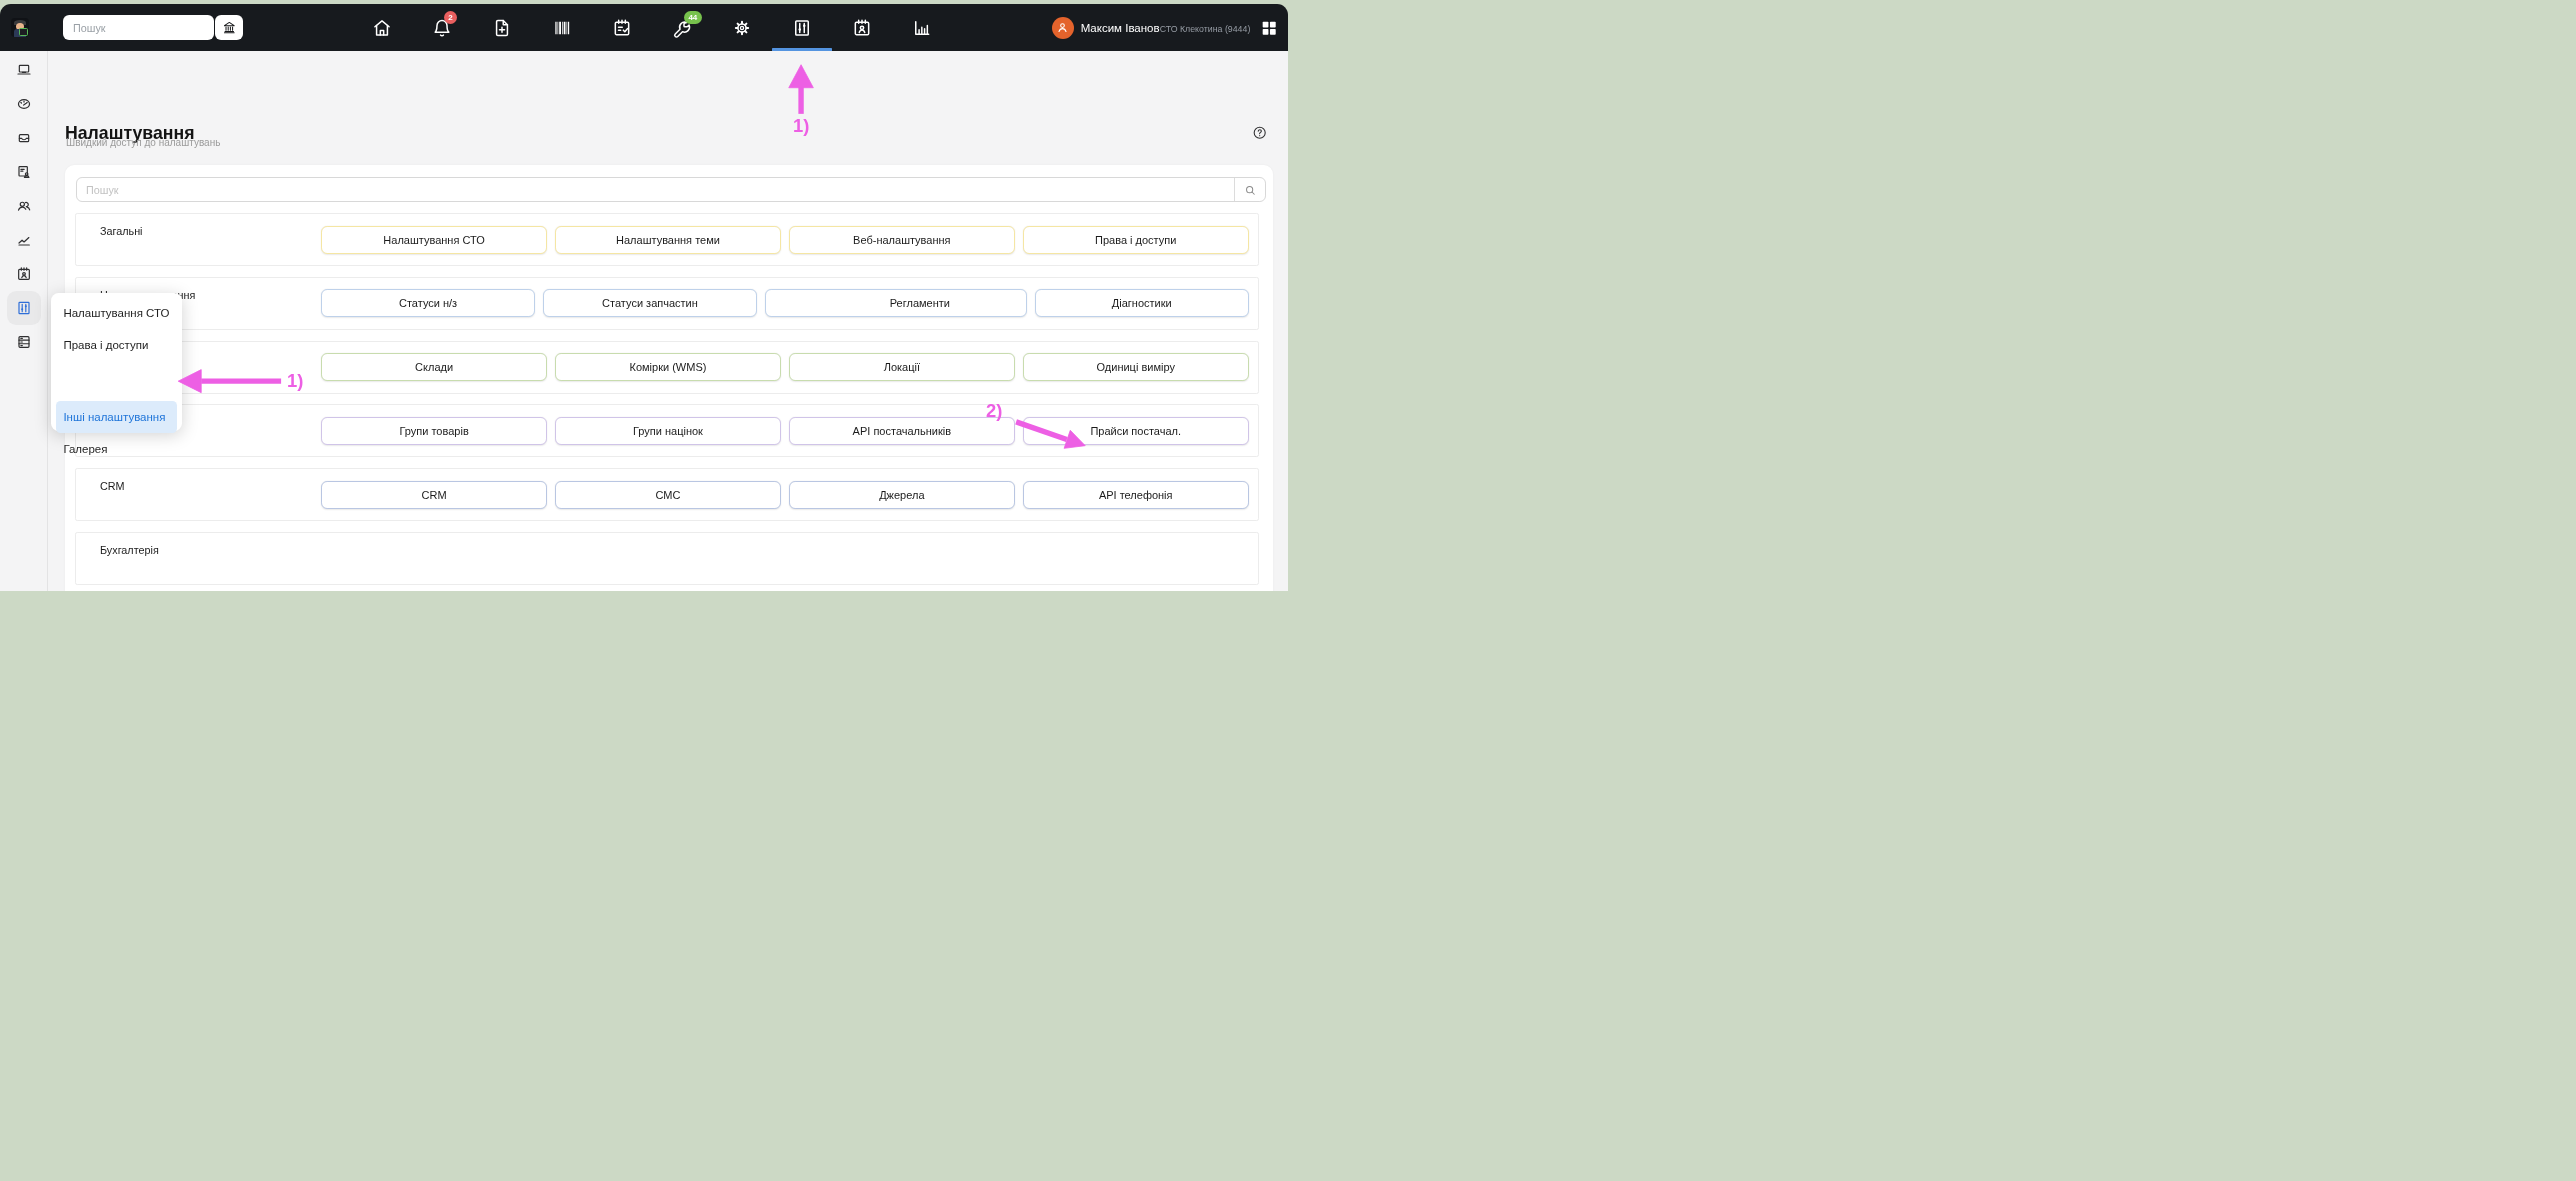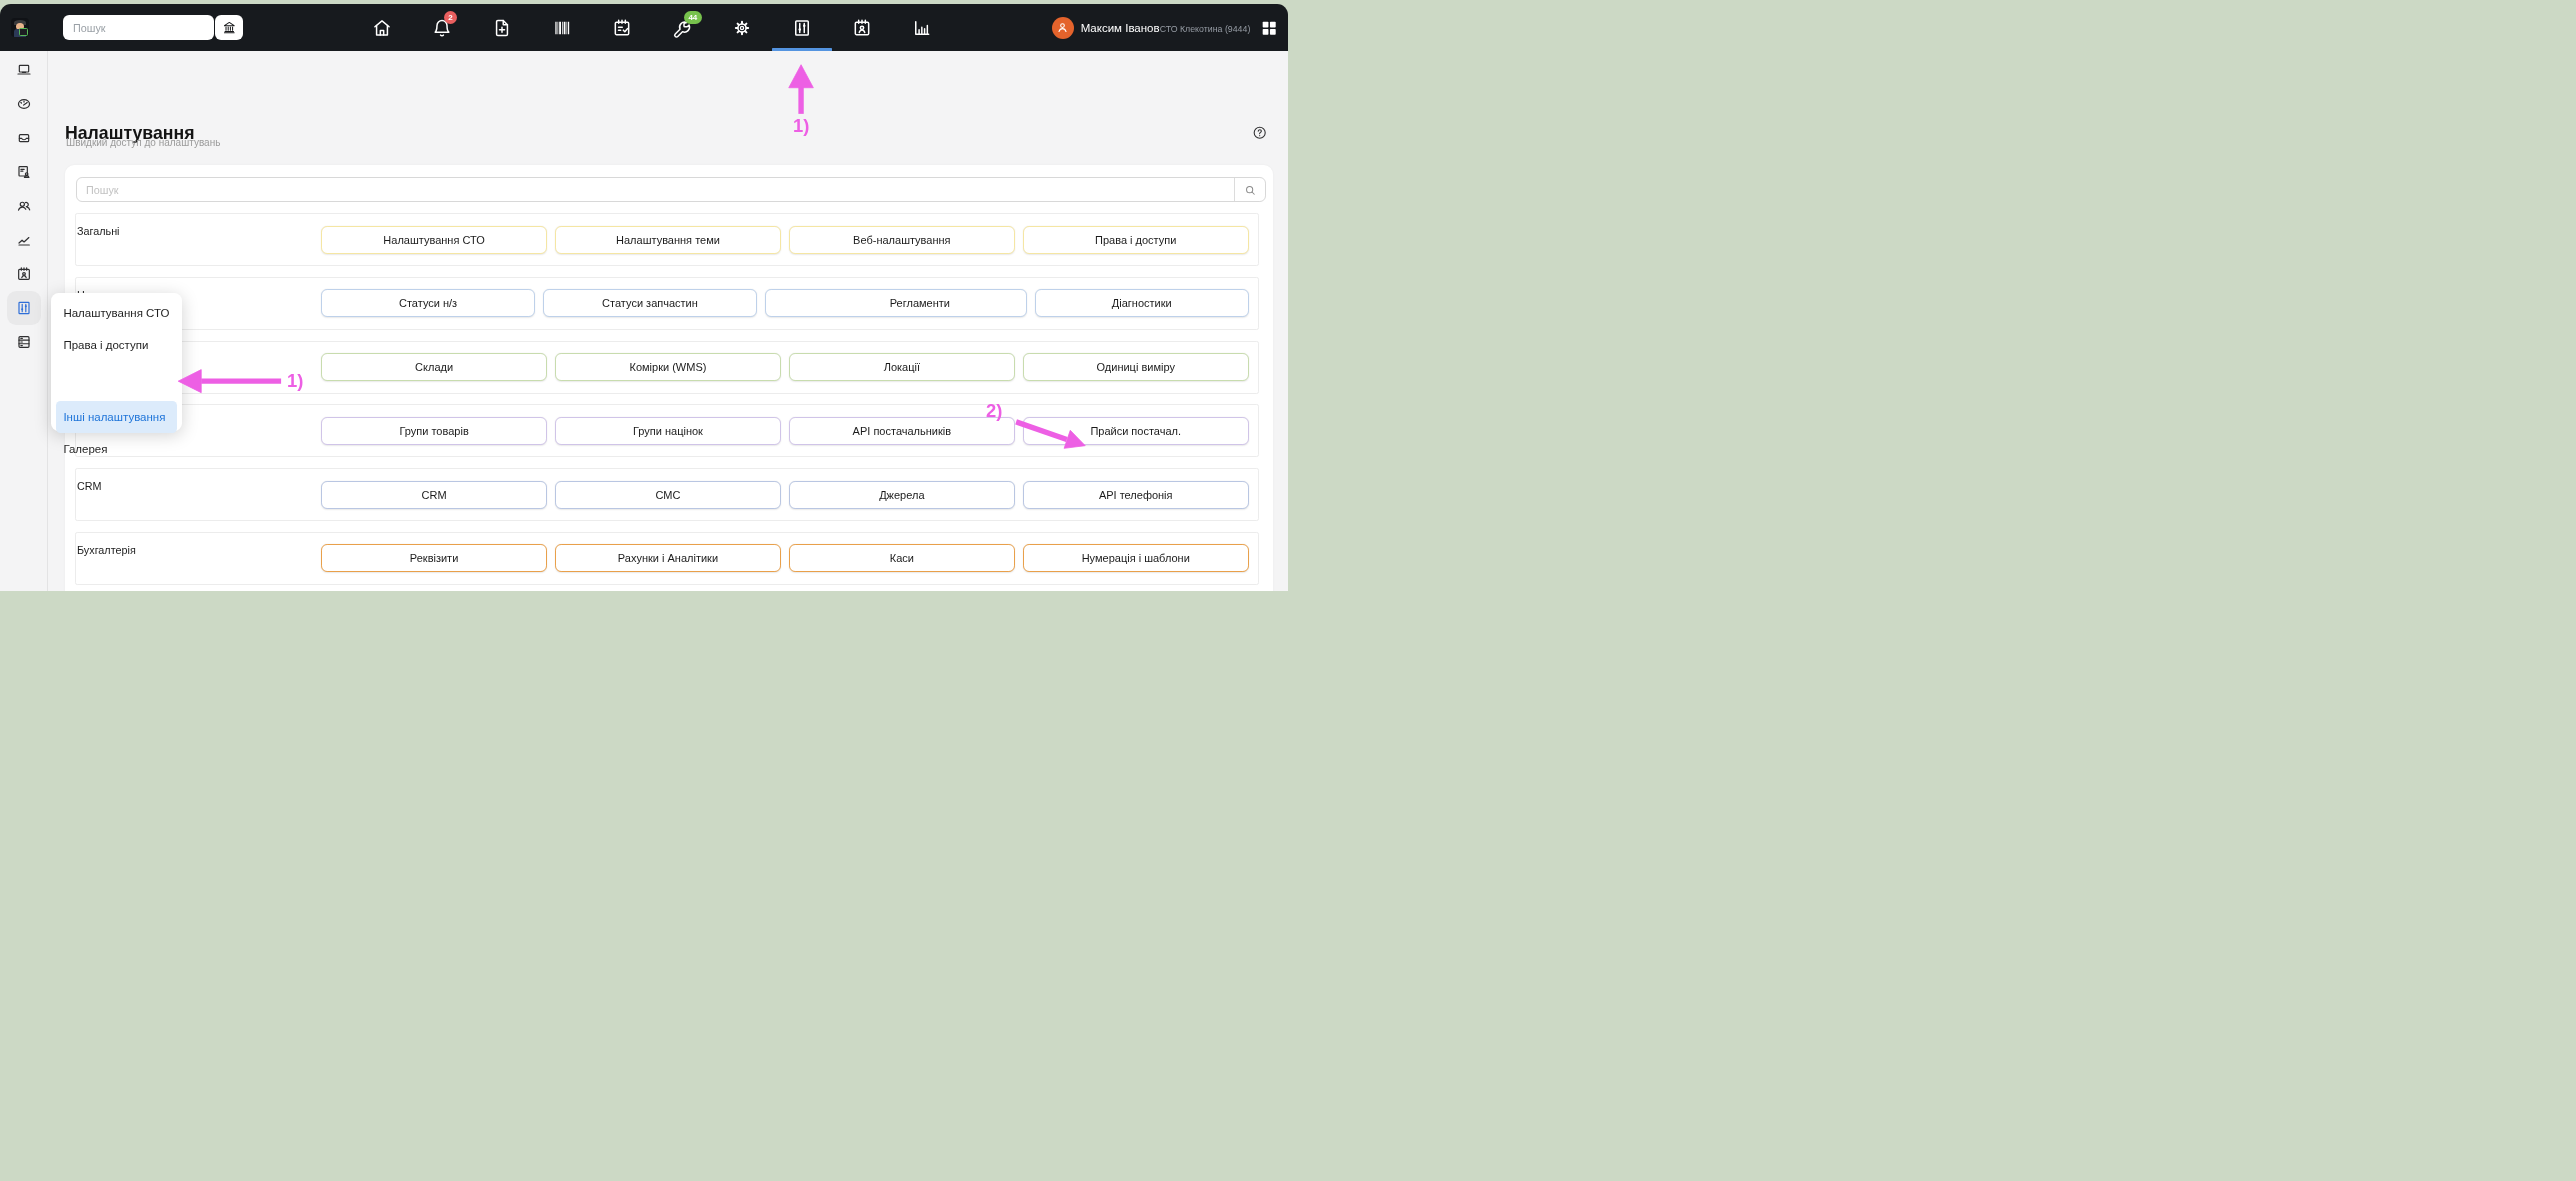--- a/index.html
+++ b/index.html
@@ -88,21 +88,21 @@
   .quick-search input::placeholder{color:#c2c2c2;}
   .quick-search .magseg{
     width:30px;border-left:0.8px solid #dcdcdc;display:flex;align-items:center;justify-content:center;
     color:#8a8a8a;cursor:pointer;border-radius:0 6.1px 6.1px 0;
   }
   .quick-search .magseg svg{width:12.3px;height:12.3px;}
   .rows{position:absolute;left:10px;top:48px;width:1184px;display:flex;flex-direction:column;gap:10.8px;}
   .srow{
     position:relative;height:53px;border:0.8px solid #ececec;border-radius:2.3px;background:#fff;box-sizing:border-box;
   }
-  .srow .rlabel{position:absolute;left:1px;top:10.8px;font-size:10.8px;color:#1c1c1c;}
+  .srow .rlabel{position:absolute;left:24px;top:10.8px;font-size:10.8px;color:#1c1c1c;}
   .srow .btns{position:absolute;left:245px;right:9.2px;top:11.5px;height:28px;display:flex;gap:7.7px;}
   .sbtn{
     flex:1;background:#fff;border:1.5px solid #ccc;border-radius:6.1px;
     display:flex;align-items:center;justify-content:center;
     font-size:11px;color:#1b1b1b;cursor:pointer;box-shadow:0 0.8px 1.5px rgba(0,0,0,.09);
   }
   
   .menu{
     position:absolute;left:51px;top:293px;width:131px;height:138px;background:#fff;border-radius:7.7px;
     box-shadow:0 3.8px 17px rgba(0,0,0,.18);z-index:40;padding:3.8px 0;box-sizing:border-box;
@@ -482,26 +482,20 @@
     <span class="rlabel">CRM</span>
     <div class="btns">
             <div class="sbtn" style="border-color: rgb(185, 198, 226);">CRM</div>
             <div class="sbtn" style="border-color: rgb(185, 198, 226);">СМС</div>
             <div class="sbtn" style="border-color: rgb(185, 198, 226);">Джерела</div>
             <div class="sbtn" style="border-color: rgb(185, 198, 226);">API телефонія</div>
           </div>
   </div>
         <div class="srow">
     <span class="rlabel">Бухгалтерія</span>
-    <div class="btns">
-            <div class="sbtn" style="border-color: rgb(233, 160, 74);">Реквізити</div>
-            <div class="sbtn" style="border-color: rgb(233, 160, 74);">Рахунки і Аналітики</div>
-            <div class="sbtn" style="border-color: rgb(233, 160, 74);">Каси</div>
-            <div class="sbtn" style="border-color: rgb(233, 160, 74);">Нумерація і шаблони</div>
-          </div>
   </div>
       </div>
   </section>
 </div>
 
 <div class="menu" id="menu">
     <div class="mitem">Налаштування СТО</div>
     <div class="mitem">Права і доступи</div>
     <div class="mitem active">Інші налаштування</div>
     <div class="mitem">Галерея</div>

